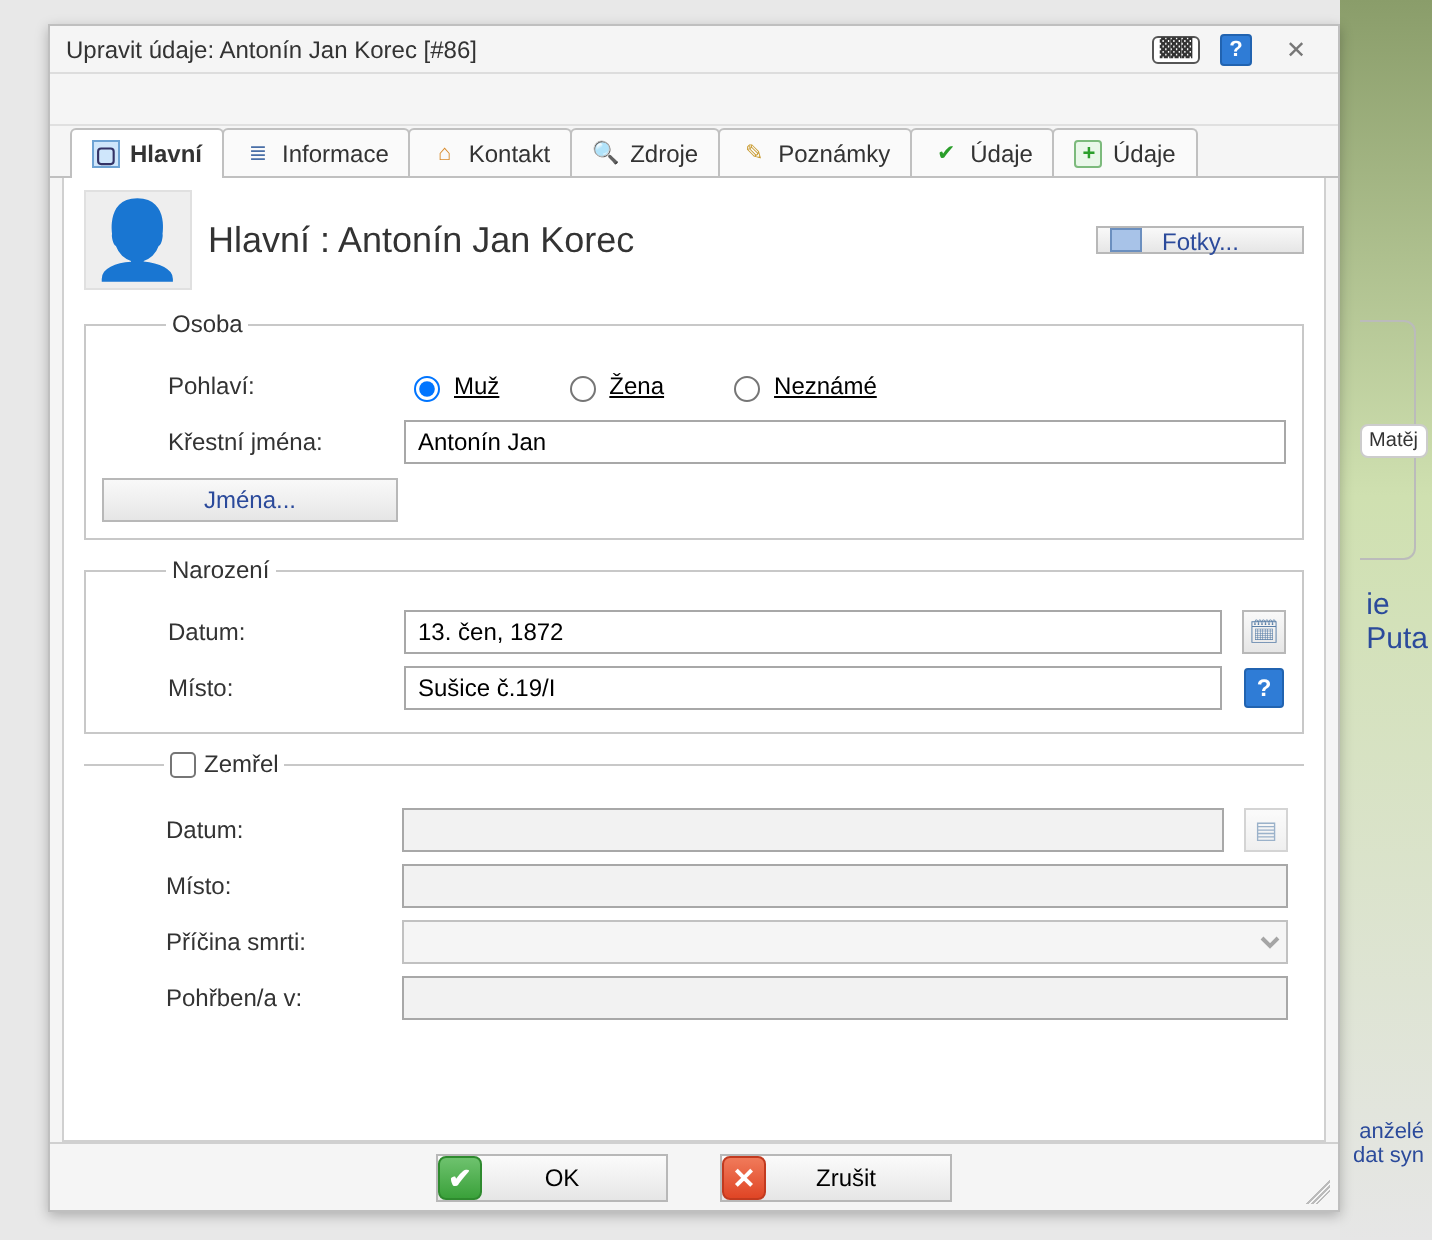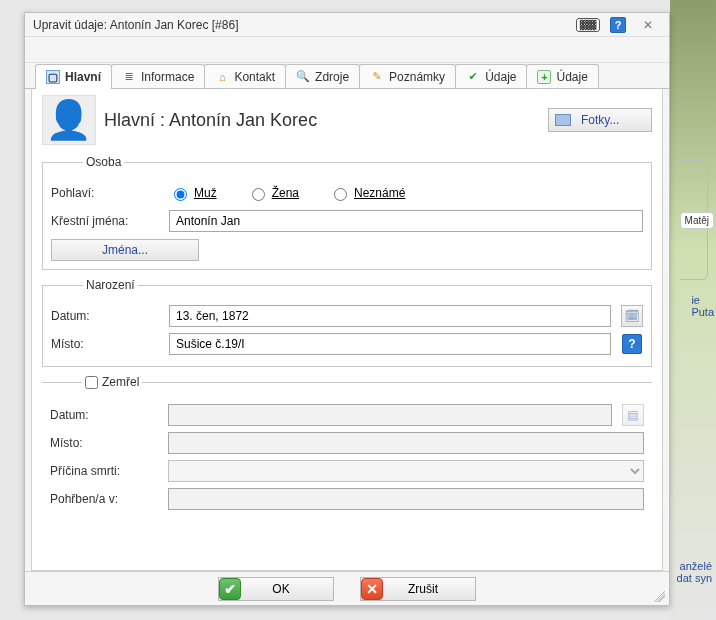--- a/index.html
+++ b/index.html
@@ -21,21 +21,21 @@
   }
   .bg-noise .bracket {
     position: absolute; right: 8px; top: 160px; width: 28px; height: 120px;
     border: 1px solid #bbb; border-left: none; border-radius: 0 6px 6px 0;
   }
   .bg-noise .matej {
     position: absolute; right: 2px; top: 212px;
     background: #fff; border: 1px solid #ccc; border-radius: 4px;
     padding: 2px 4px; font-size: 10px; color: #333;
   }
-  .bg-noise .puta { position: absolute; right: 2px; top: 294px; font-size: 11px; color: #2b4a9b; margin-left: 39px; }
+  .bg-noise .puta { position: absolute; right: 2px; top: 294px; font-size: 15px; color: #2b4a9b; margin-left: 39px; }
   .bg-noise .bot1 { position: absolute; right: 4px; bottom: 36px; font-size: 11px; color: #2b4a9b; text-align: right;}
   .dialog {
     position: absolute;
     left: 24px; top: 12px;
     width: 646px; height: 594px;
     background: #f5f5f5;
     border: 1px solid #bfbfbf;
     box-shadow: 0 2px 6px rgba(0,0,0,0.25);
     z-index: 10;
     display: flex; flex-direction: column;
@@ -116,38 +116,38 @@
   }
   .avatar {
     width: 54px; height: 50px;
     background: #eee;
     display:flex; align-items:center; justify-content:center;
     color:#bbb; font-size: 38px;
     border: 1px solid #e0e0e0;
   }
   .hdr-title { font-size: 18px; color:#333; flex:1; }
   .fotky-btn {
-    width: 104px; height: 24px;
+    width: 104px; height: 14px;
     border:1px solid #b8b8b8;
     background: linear-gradient(#f9f9f9,#e6e6e6);
-    display:flex; align-items:center; gap:10px;
+    display:flex; gap:10px;
     padding: 0 6px;
     font-size: 12px; color:#2b4a9b;
     cursor:pointer;
   }
   .fotky-btn .pic { width:16px; height:12px; background:#a8c3e8; border:1px solid #6b8fbf; }
   fieldset {
     border: 1px solid #c8c8c8;
     margin: 6px 0 8px 0;
     padding: 10px 8px 8px 8px;
   }
   fieldset.flat { border:none; border-top:1px solid #c8c8c8; padding-top: 12px;}
   legend { padding: 0 3px; color:#333; font-size: 12px; margin-left: 32px;}
   .row { display:flex; align-items:center; min-height: 28px; gap: 6px;}
-  .row .lbl { width: 112px; color:#333; }
+  .row .lbl { width: 112px; color:#333;margin-left:33px; }
   .radio-group { display:flex; gap: 30px; align-items:center;}
   .radio-group label { display:flex; align-items:center; gap:4px; cursor:pointer;text-decoration:underline;}
   input[type=text], select, .disabled-input {
     height: 22px;
     border: 1px solid #a8a8a8;
     padding: 2px 6px;
     font-size: 12px;
     background: #fff;
   }
   .disabled-input { background:#f2f2f2; color:#888; }

